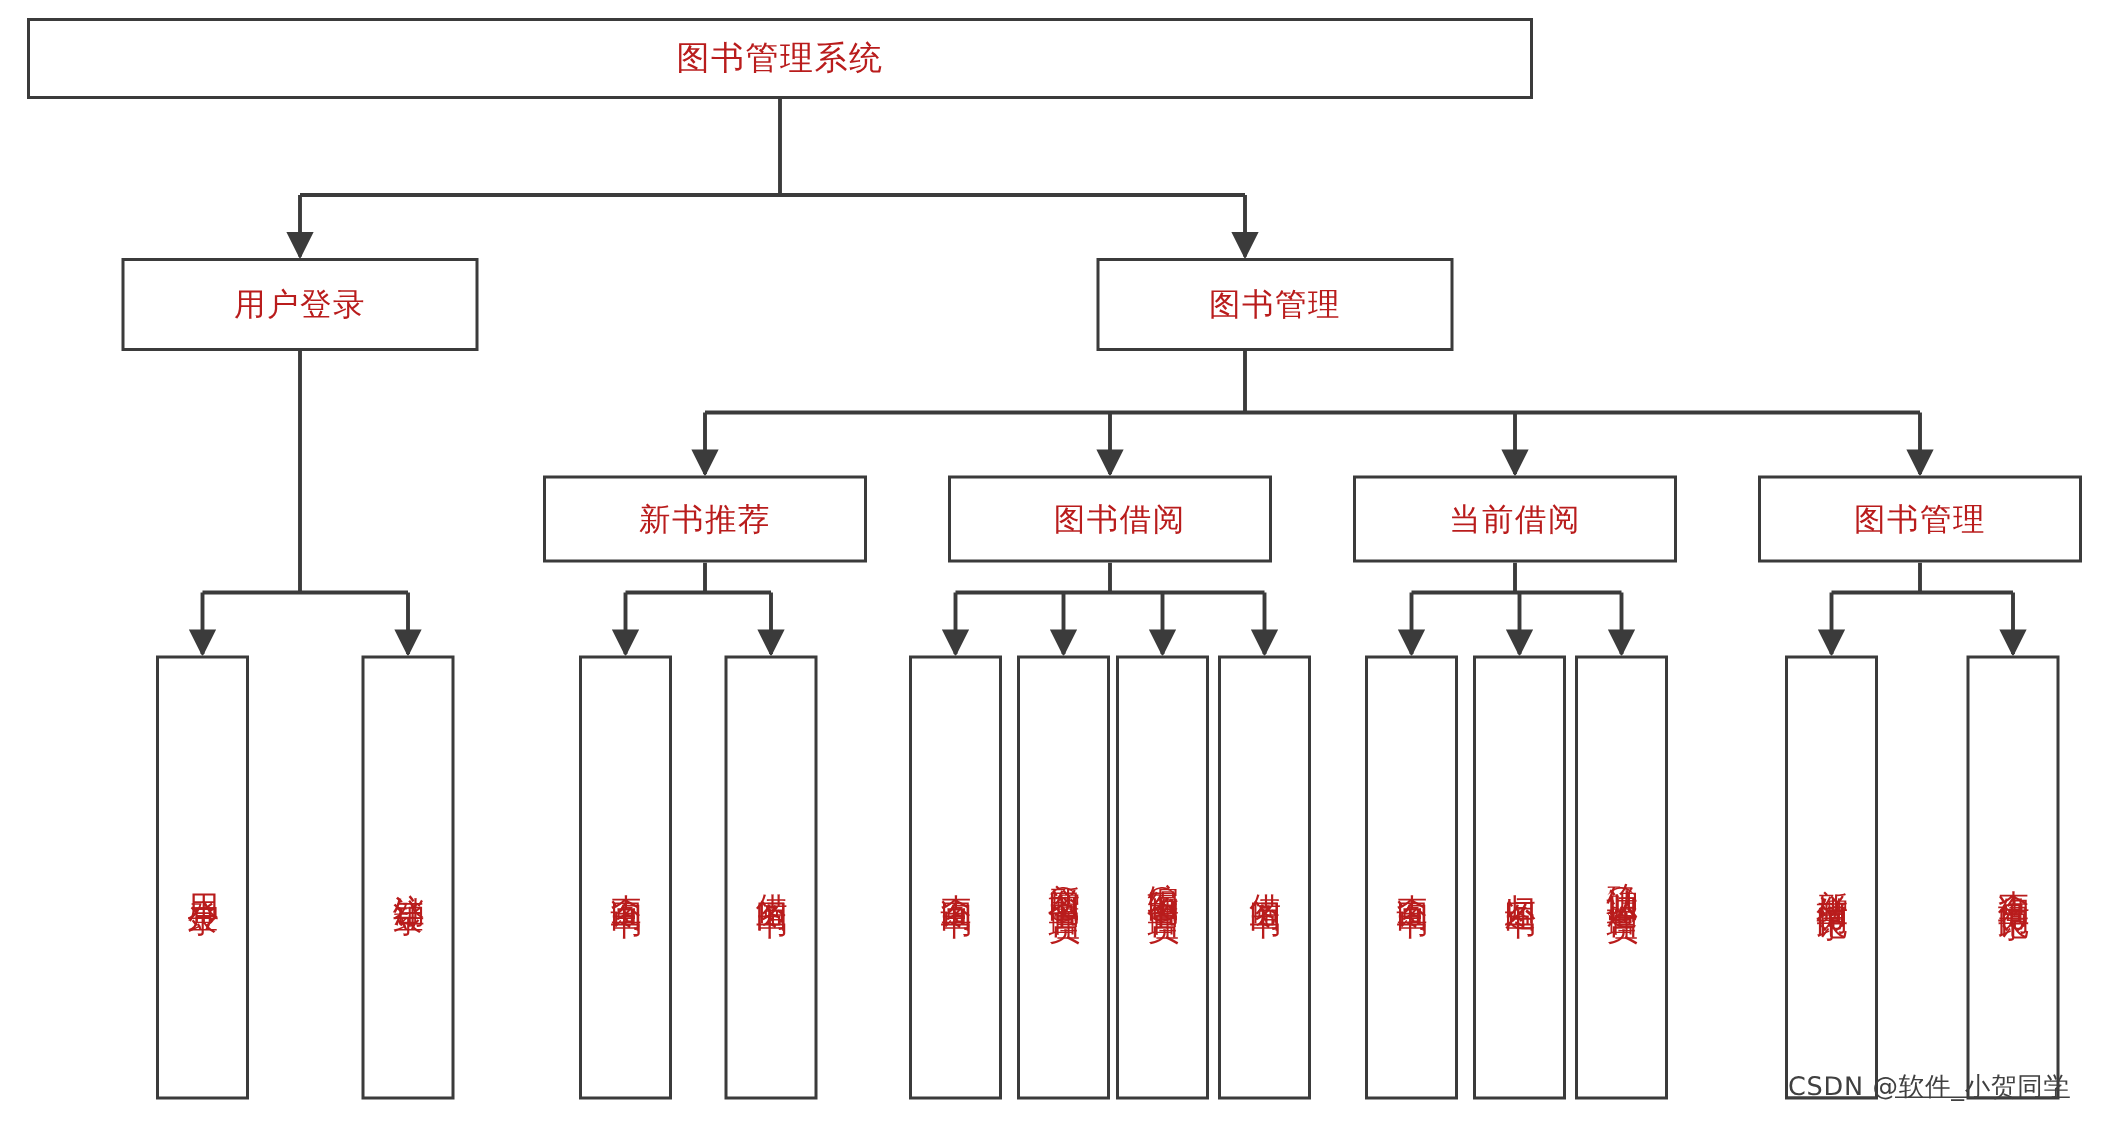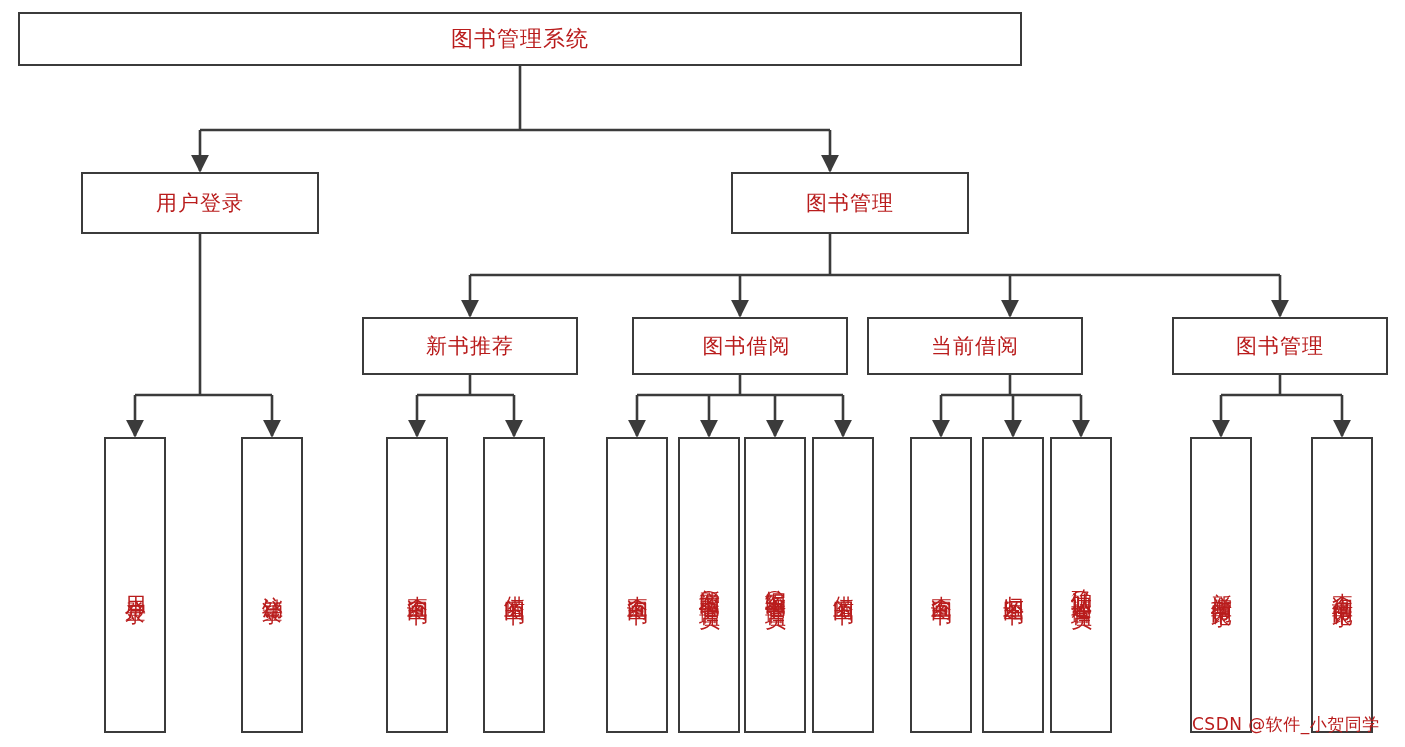--- a/index.html
+++ b/index.html
@@ -43,24 +43,25 @@
     font-size: 21px;
     letter-spacing: 3px;
     line-height: 1;
     padding: 6px 0;
   }
   .node.root {
     font-size: 22px;
   }
   .watermark {
     position: absolute;
-    color: #b91c1c;
+    color: #404040;
     font-size: 17px;
     white-space: nowrap;
     letter-spacing: 0.5px;
+    text-decoration: underline;
   }
 </style>
 </head>
 <body>
 
 <div id="canvas">
 
   <svg class="edges" viewBox="0 0 1405 747" xmlns="http://www.w3.org/2000/svg">
     <defs>
       <marker id="arrow" viewBox="0 0 10 10" refX="9" refY="5" markerWidth="7" markerHeight="7" orient="auto-start-reverse">
@@ -113,21 +114,21 @@
       </div>
       <div class="node horiz" style="left: 711px; top: 172px; width: 238px; height: 62px; margin-left: 20px;">
         <span>图书管理</span>
       </div>
       <div class="node horiz" style="left: 362px; top: 317px; width: 216px; height: 58px;">
         <span>新书推荐</span>
       </div>
       <div class="node horiz" style="left: 632px; top: 317px; width: 216px; height: 58px; padding-left: 13px;">
         <span>图书借阅</span>
       </div>
-      <div class="node horiz" style="left: 867px; top: 317px; width: 216px; height: 58px;">
+      <div class="node horiz" style="left: 902px; top: 317px; width: 216px; height: 58px;">
         <span>当前借阅</span>
       </div>
       <div class="node horiz" style="left: 1172px; top: 317px; width: 216px; height: 58px;">
         <span>图书管理</span>
       </div>
       <div class="node vert" style="left: 104px; top: 437px; width: 62px; height: 296px;">
         <span>用户登录</span>
       </div>
       <div class="node vert" style="left: 241px; top: 437px; width: 62px; height: 296px;">
         <span>注销登录</span>

